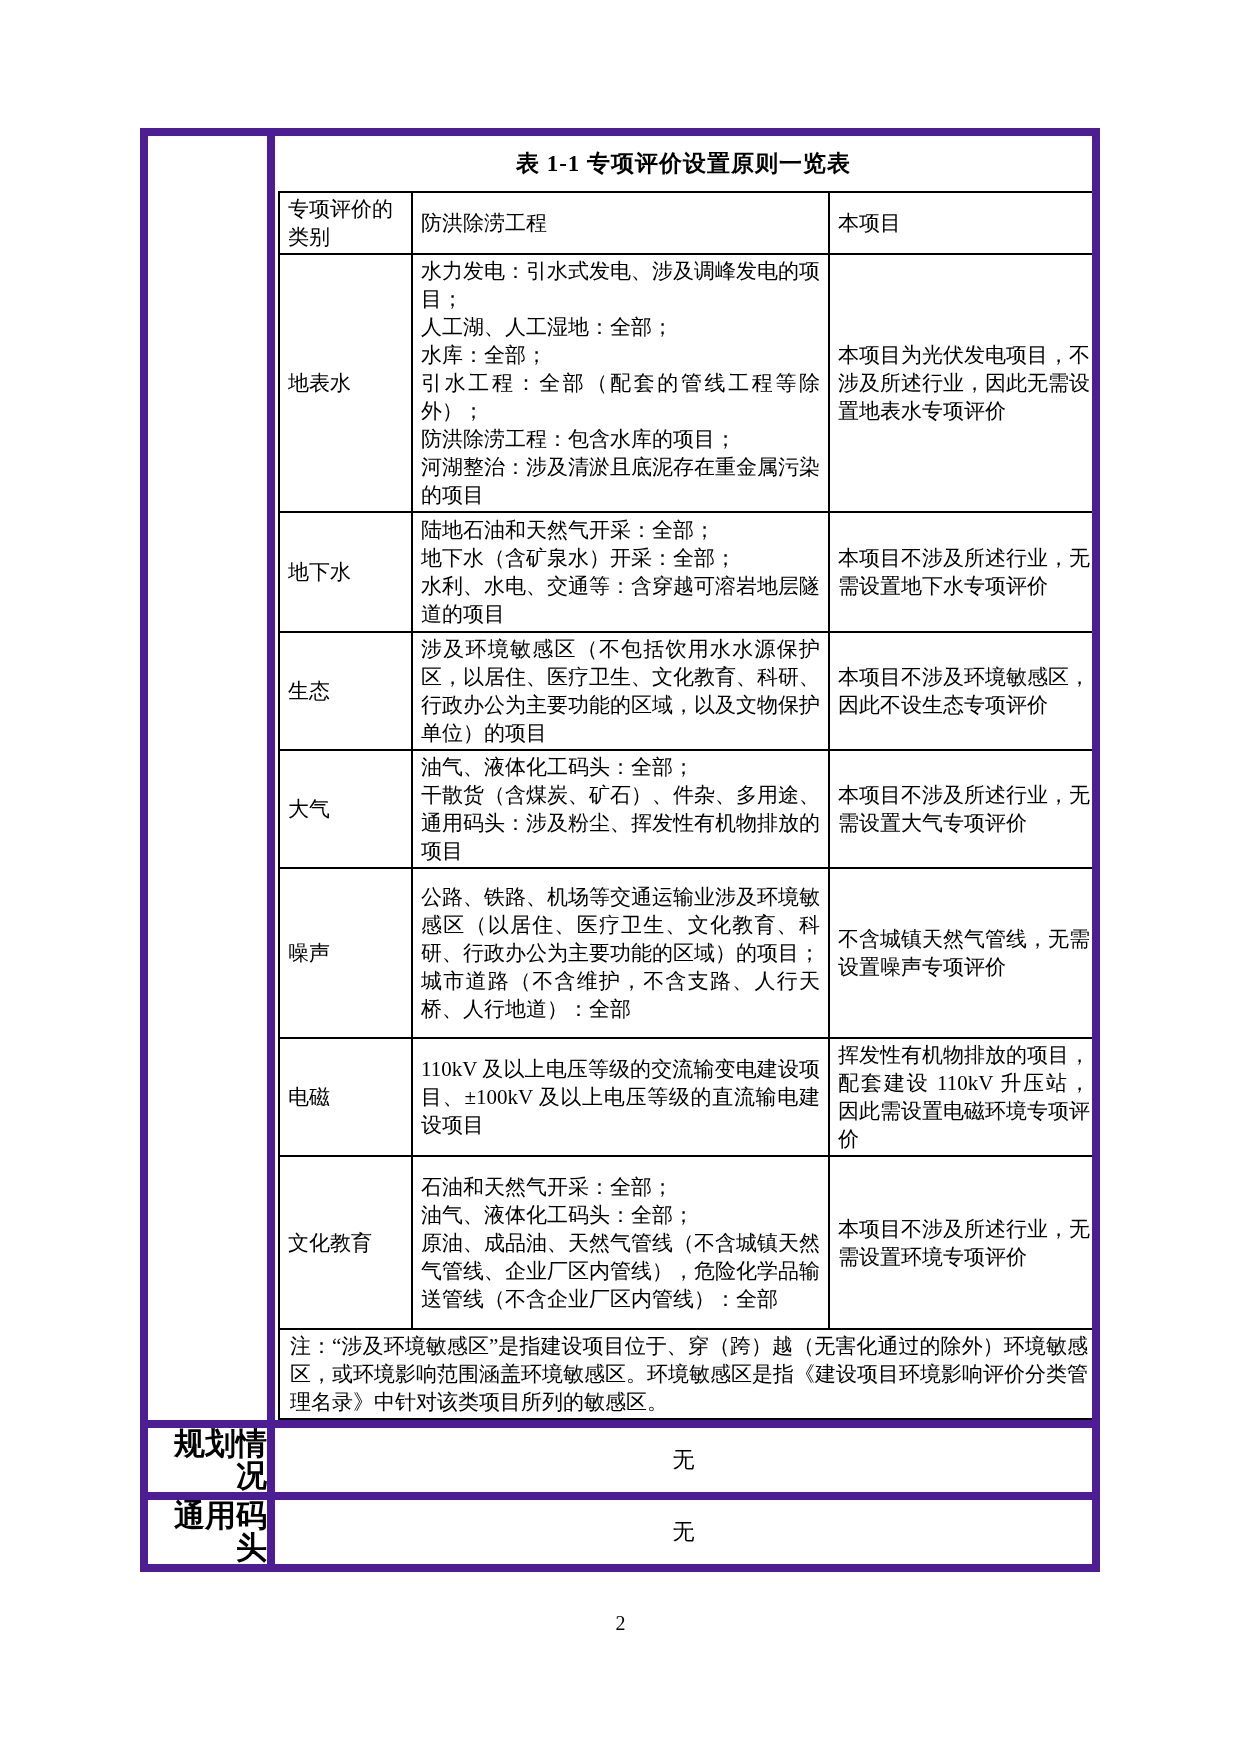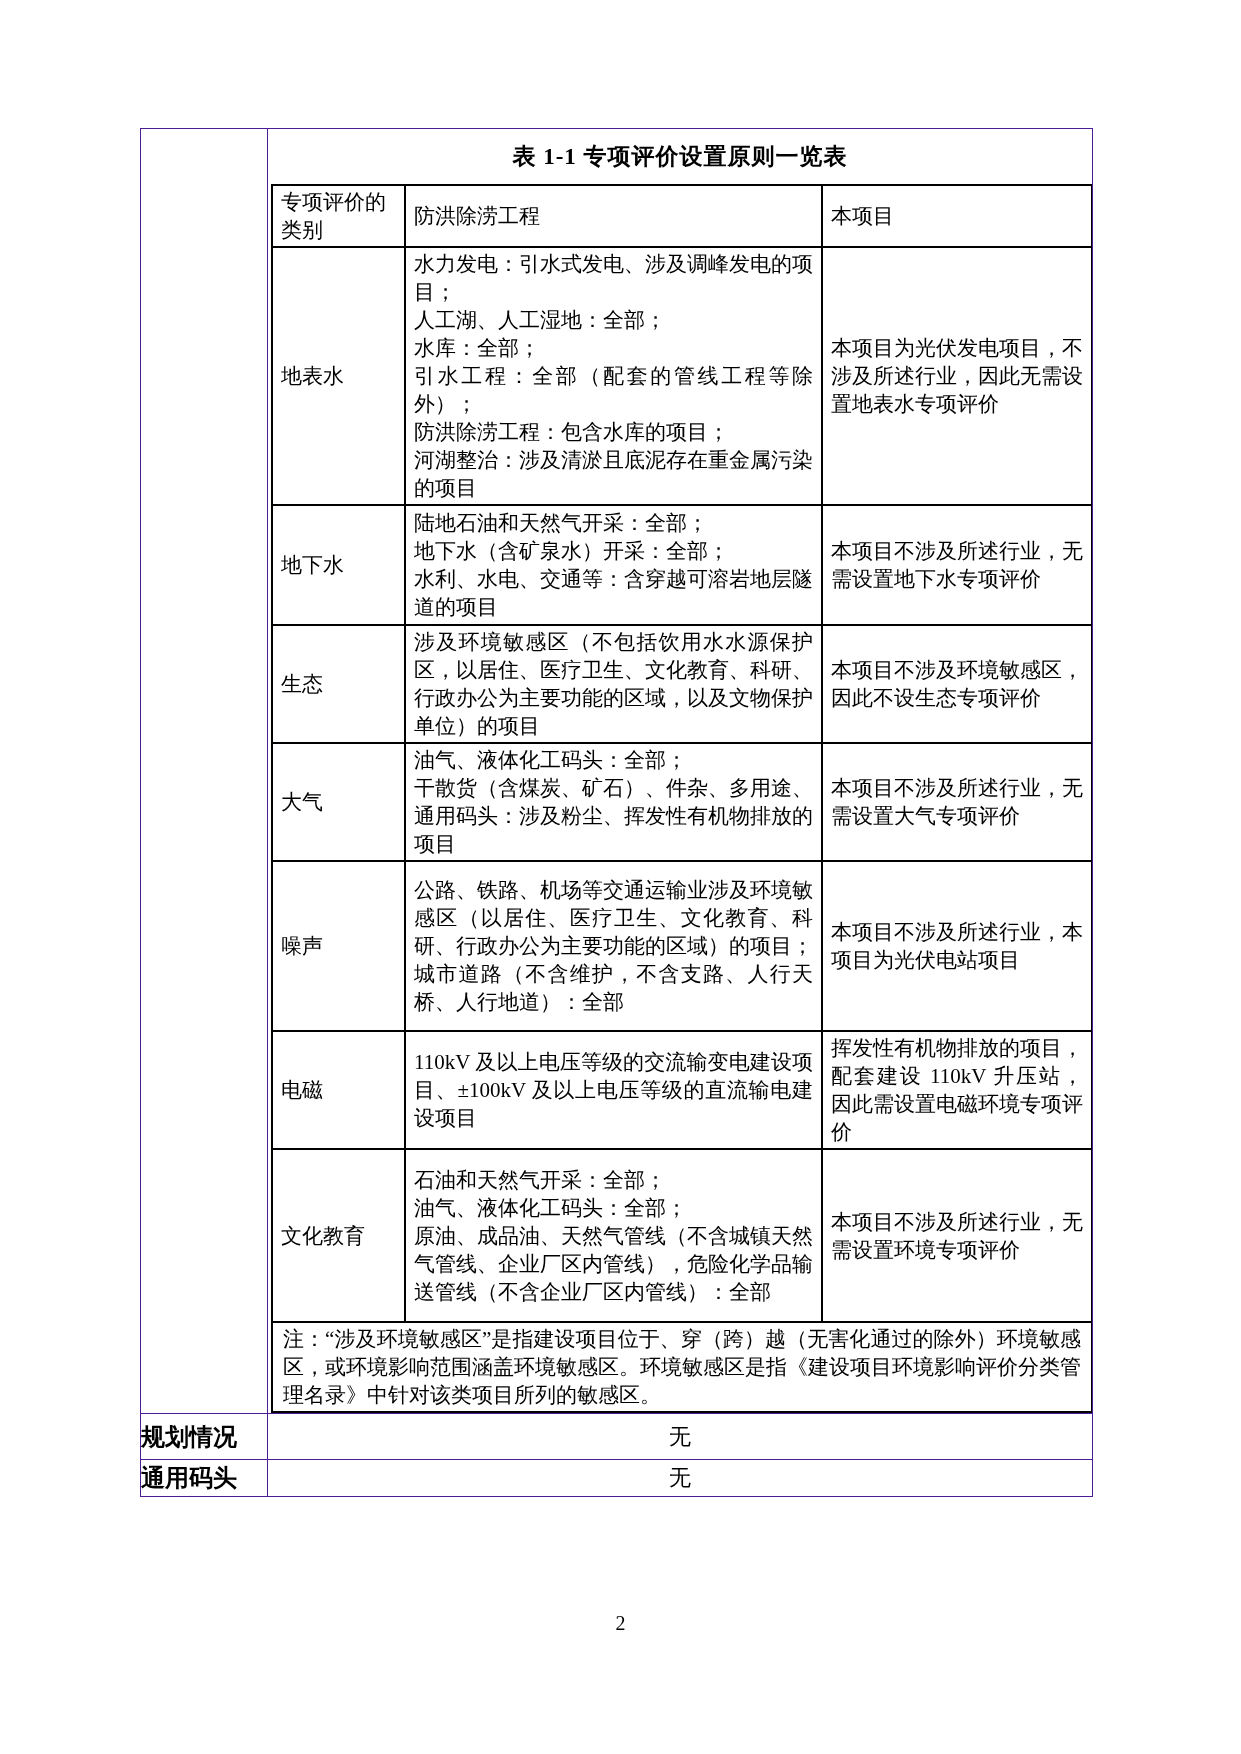--- a/index.html
+++ b/index.html
@@ -16,37 +16,37 @@
   
   table.outer {
     position: absolute;
     left: 140px;
     top: 128px;
     width: 952px;
     border-collapse: collapse;
     table-layout: fixed;
   }
   table.outer, table.outer > tbody > tr > td {
-    border: 1px solid #4c1d95;
+    border: 8px solid #4c1d95;
   }
   table.outer > tbody > tr > td { padding: 0; vertical-align: middle; }
   col.outer-c1 { width: 127px; }
   col.outer-c2 { width: 825px; }
 
   tr.main-row { height: 1264px; }
   tr.outer-r2 { height: 46px; }
   tr.outer-r3 { height: 102px; }
   tr.outer-r4 { height: 37px; }
 
   td.label-cell {
     font-family: "Liberation Sans", "DejaVu Sans", sans-serif;
     font-weight: bold;
-    font-size: 24px;
+    font-size: 31px;
     line-height: 32px;
-    text-align: left;
+    text-align: right;
     vertical-align: middle;
     padding: 2px 4px;
   }
   td.spanner-cell { background: #ffffff; }
   td.value-cell {
     font-size: 22px;
     text-align: center;
     vertical-align: middle;
   }
   td.content-cell { vertical-align: top; }
@@ -164,21 +164,21 @@
                 <tr class="data-row">
     <td class="cat">大气</td>
     <td class="scope">油气、液体化工码头：全部；
 干散货（含煤炭、矿石）、件杂、多用途、通用码头：涉及粉尘、挥发性有机物排放的项目</td>
     <td class="project">本项目不涉及所述行业，无需设置大气专项评价</td>
   </tr>
                 <tr class="data-row">
     <td class="cat">噪声</td>
     <td class="scope">公路、铁路、机场等交通运输业涉及环境敏感区（以居住、医疗卫生、文化教育、科研、行政办公为主要功能的区域）的项目；
 城市道路（不含维护，不含支路、人行天桥、人行地道）：全部</td>
-    <td class="project">本项目不涉及所述行业，本项目为光伏电站项目</td>
+    <td class="project">不含城镇天然气管线，无需设置噪声专项评价</td>
   </tr>
                 <tr class="data-row">
     <td class="cat">电磁</td>
     <td class="scope">110kV 及以上电压等级的交流输变电建设项目、±100kV 及以上电压等级的直流输电建设项目</td>
     <td class="project">挥发性有机物排放的项目，配套建设 110kV 升压站，因此需设置电磁环境专项评价</td>
   </tr>
                 <tr class="data-row">
     <td class="cat">文化教育</td>
     <td class="scope">石油和天然气开采：全部；
 油气、液体化工码头：全部；

